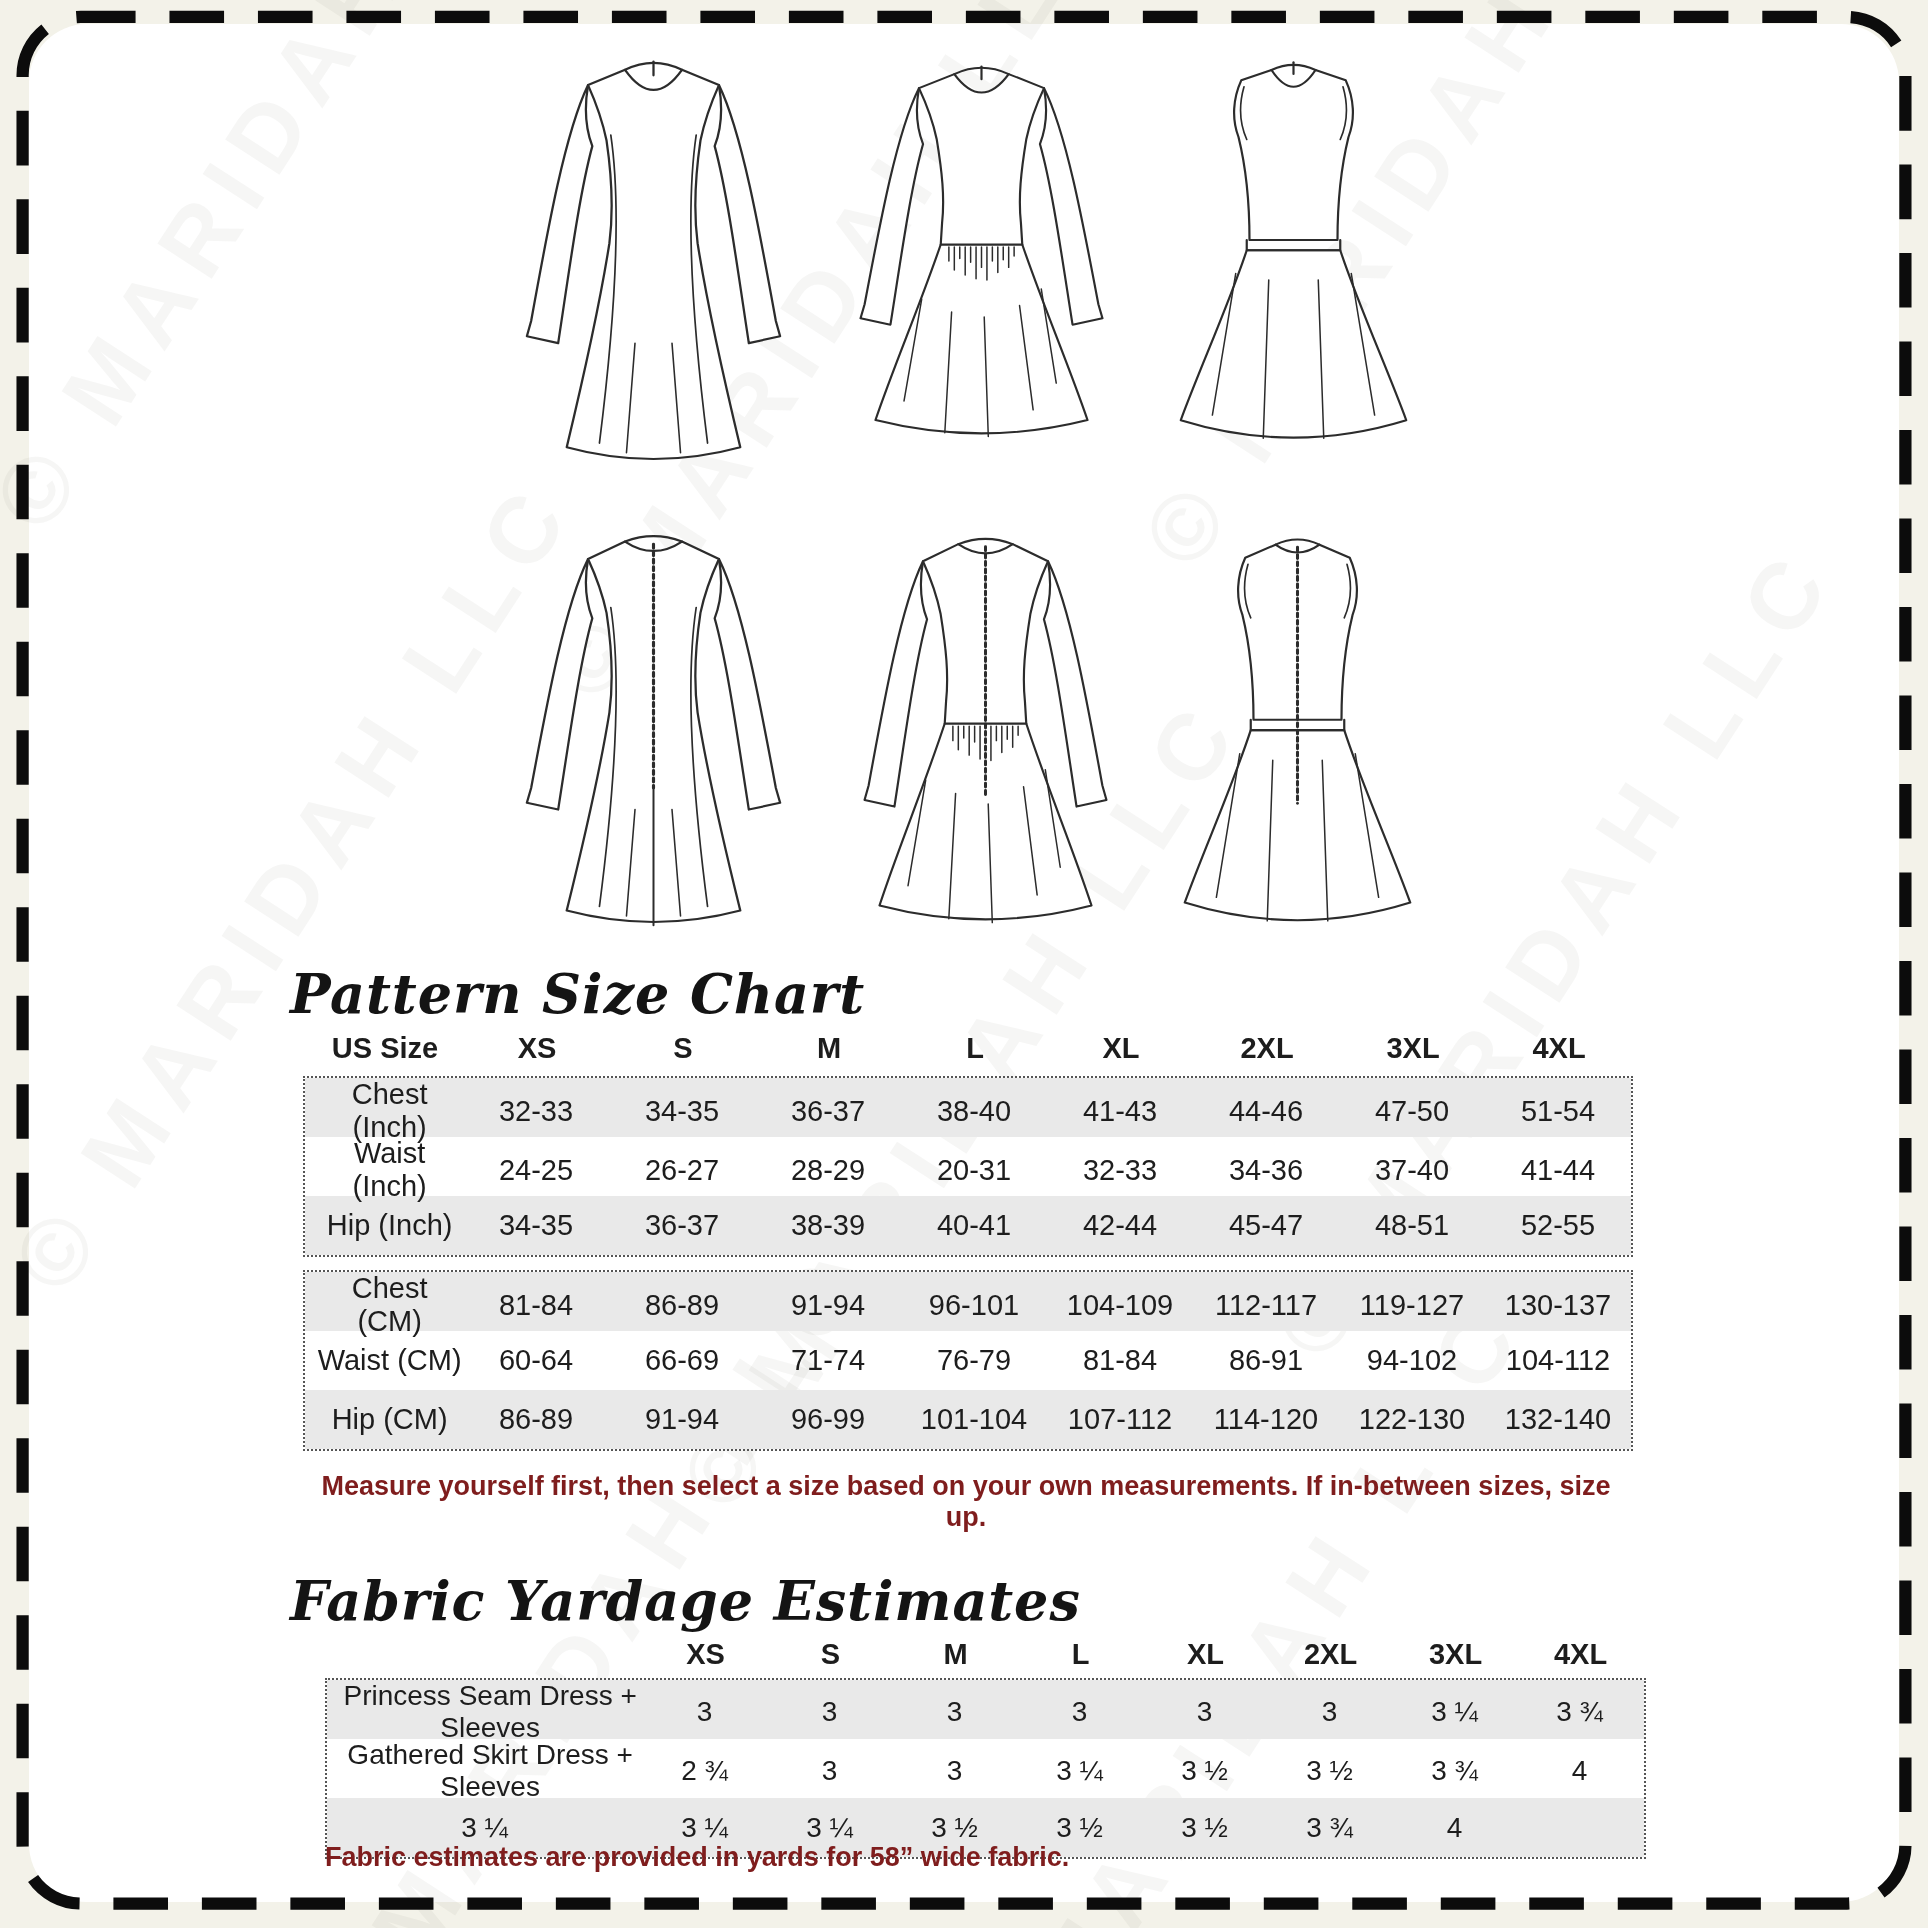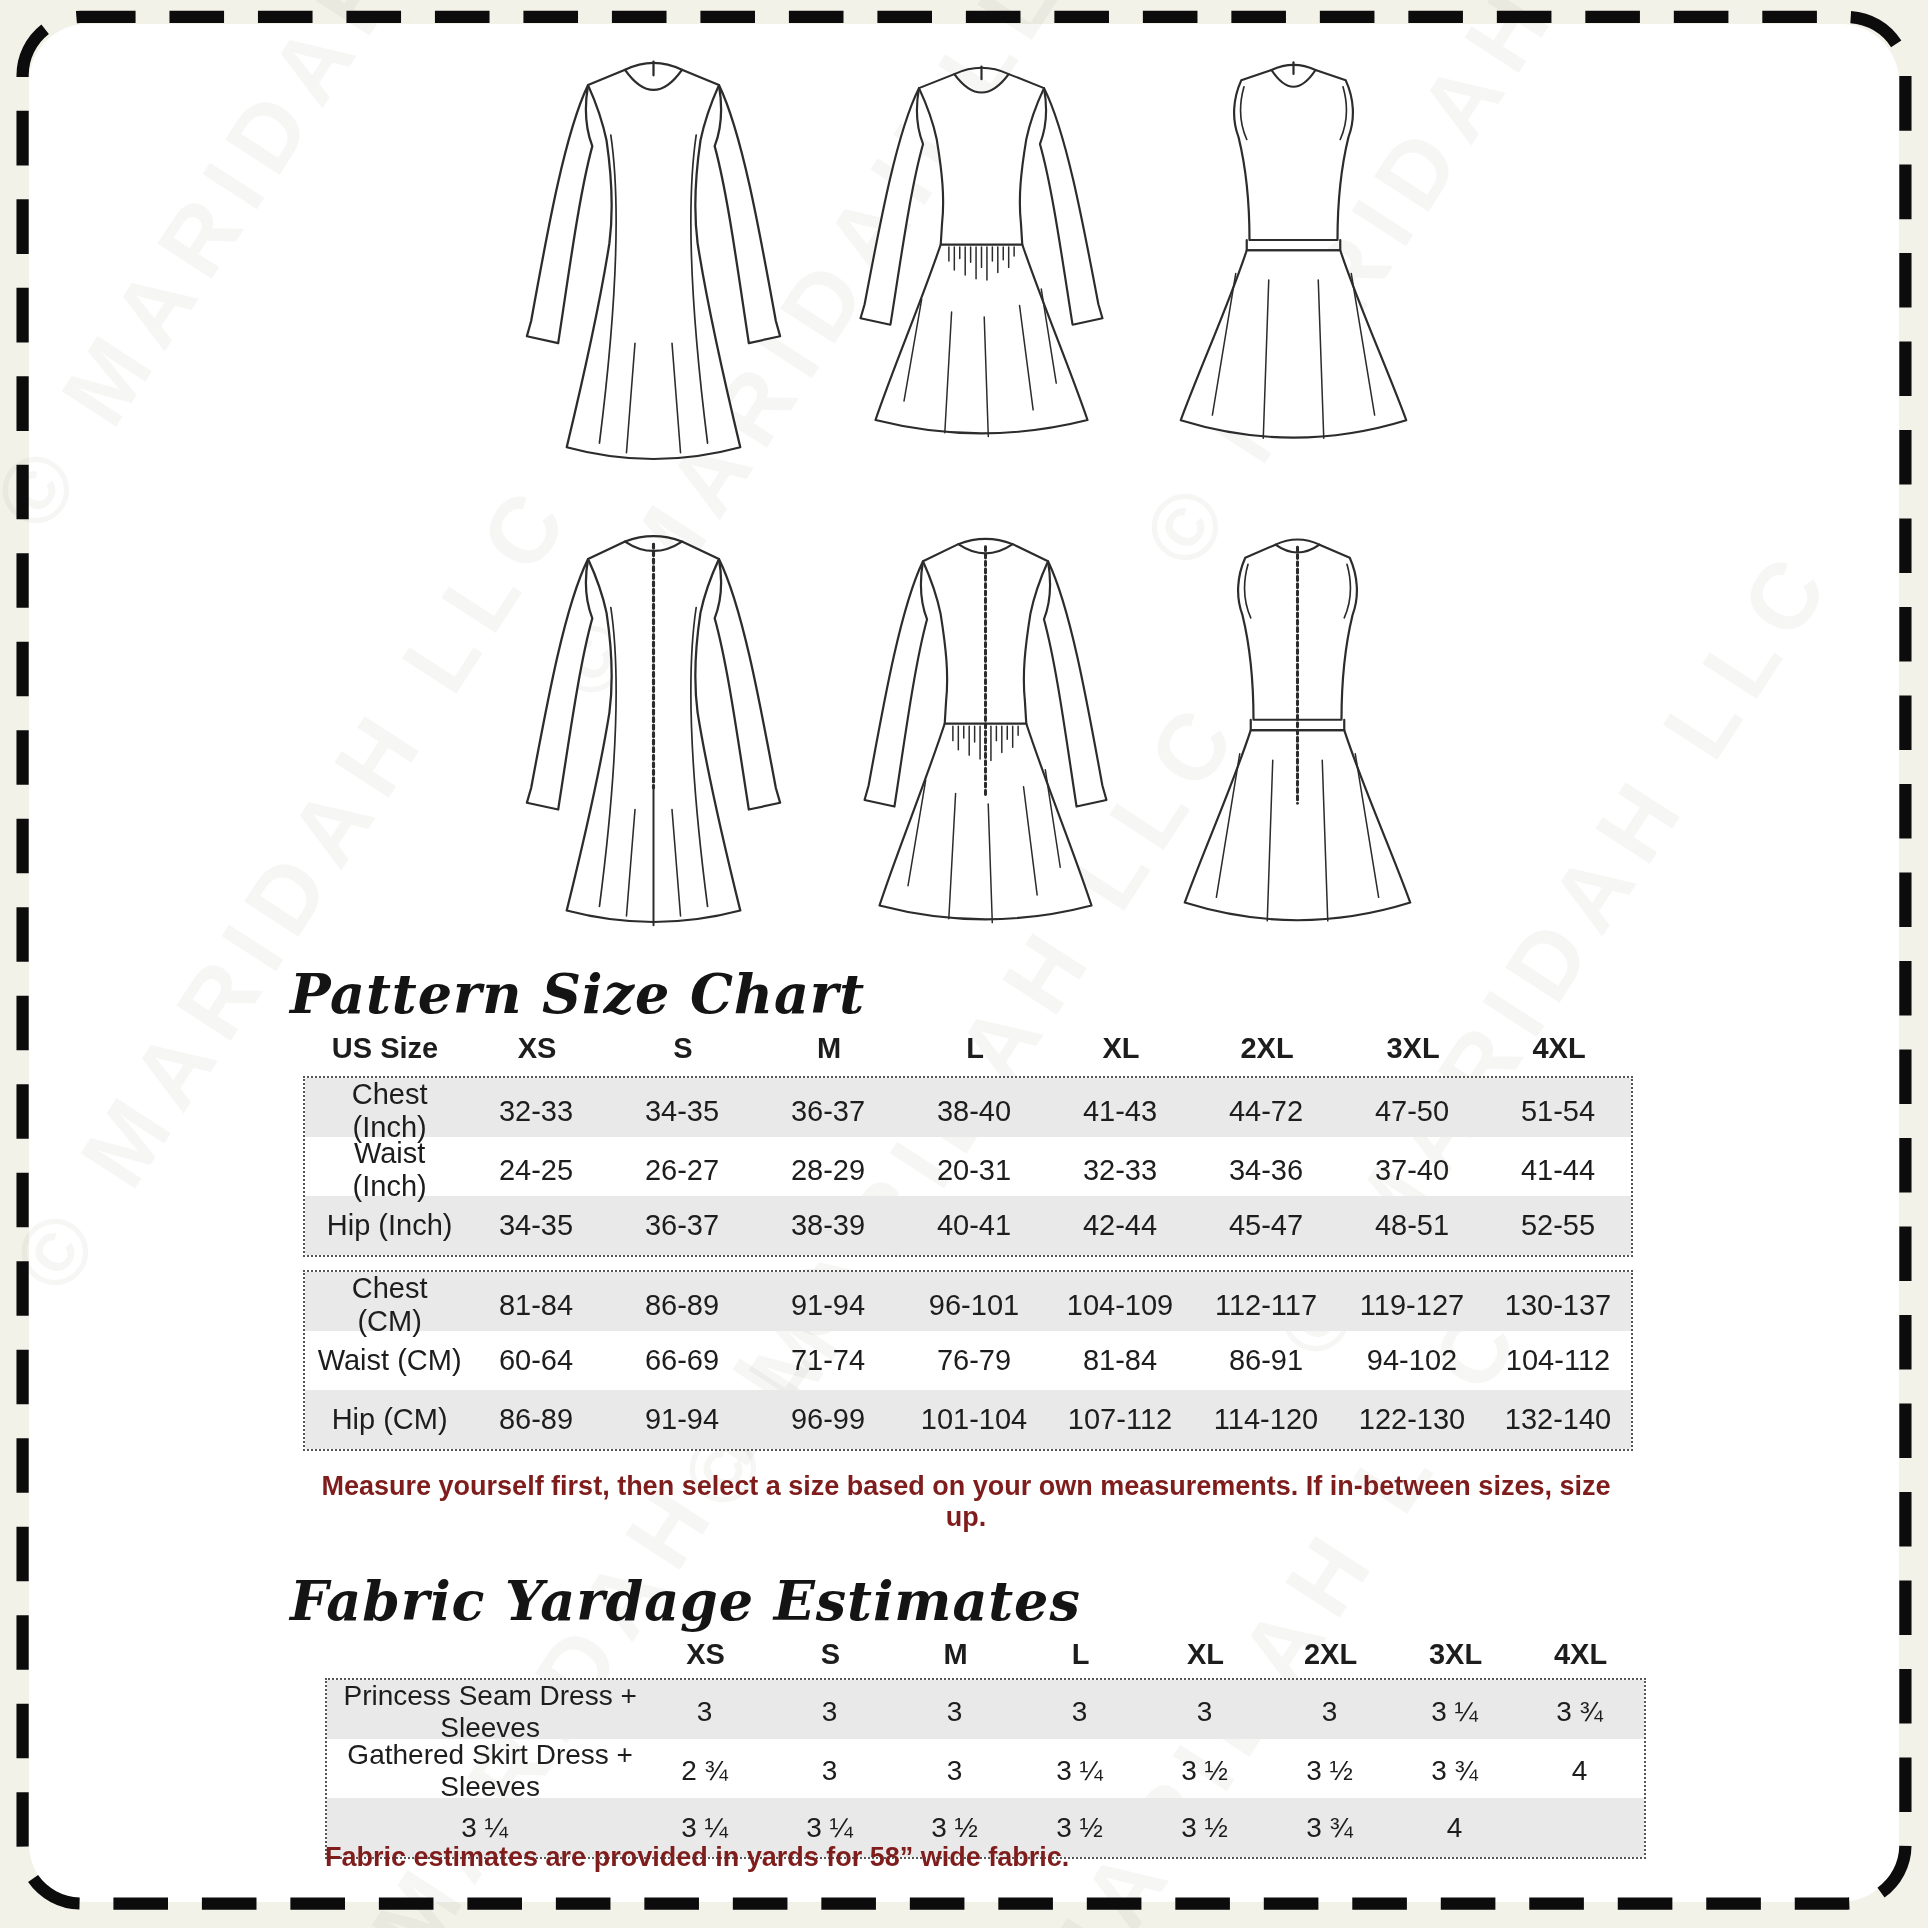--- a/index.html
+++ b/index.html
@@ -149,21 +149,21 @@
   </div>
 
 <div class="size-table" id="inch-table">
     <div class="size-row">
       <div class="cell lbl">Chest (Inch)</div>
       <div class="cell val">32-33</div>
       <div class="cell val">34-35</div>
       <div class="cell val">36-37</div>
       <div class="cell val">38-40</div>
       <div class="cell val">41-43</div>
-      <div class="cell val">44-72</div>
+      <div class="cell val">44-46</div>
       <div class="cell val">47-50</div>
       <div class="cell val">51-54</div>
     </div>
     <div class="size-row">
       <div class="cell lbl">Waist (Inch)</div>
       <div class="cell val">24-25</div>
       <div class="cell val">26-27</div>
       <div class="cell val">28-29</div>
       <div class="cell val">20-31</div>
       <div class="cell val">32-33</div>

